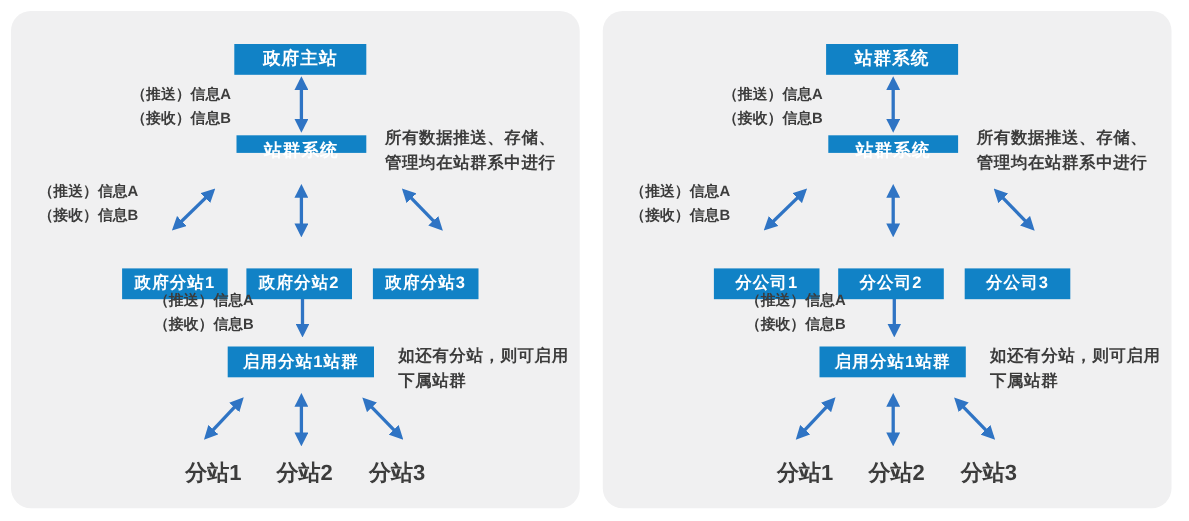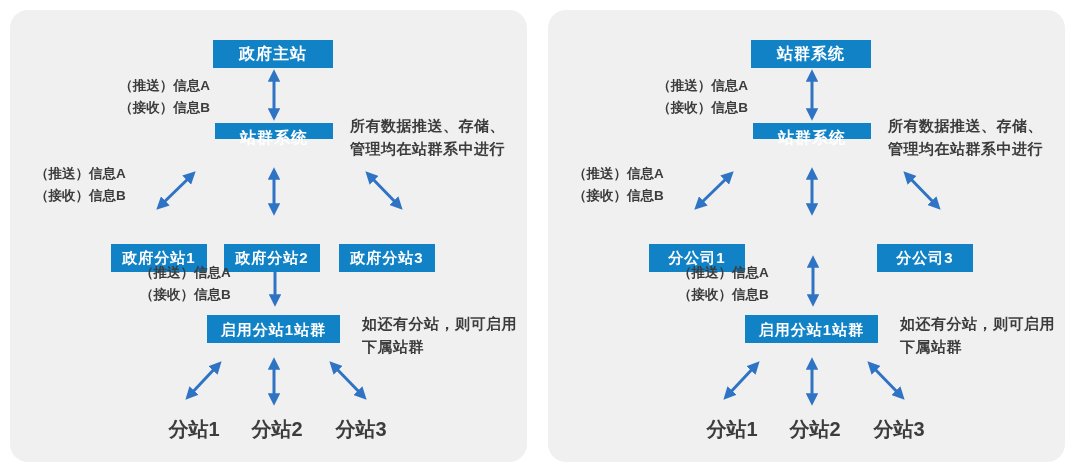--- a/index.html
+++ b/index.html
@@ -127,20 +127,21 @@
       <div>所有数据推送、存储、</div>
       <div>管理均在站群系中进行</div>
     </div>
 
     <div class="lbl lb2">
       <div>（推送）信息A</div>
       <div>（接收）信息B</div>
     </div>
 
     <div class="node branch b1">分公司1</div>
+    <div class="node branch b2">分公司2</div>
     <div class="node branch b3">分公司3</div>
 
     <div class="lbl lb3">
       <div>（推送）信息A</div>
       <div>（接收）信息B</div>
     </div>
 
     <div class="node enable">启用分站1站群</div>
 
     <div class="note note2">

